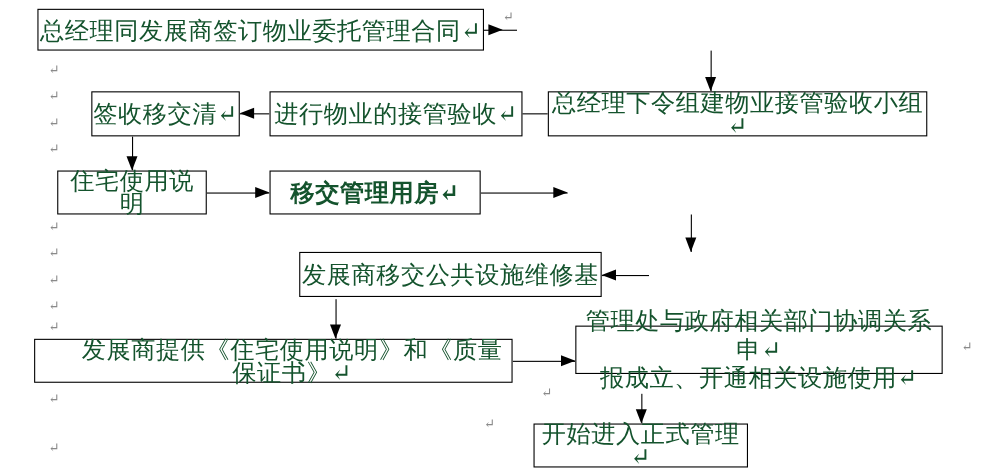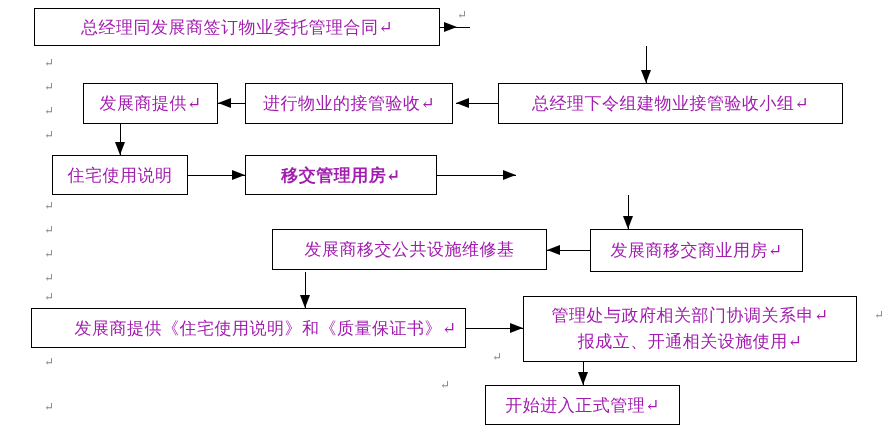--- a/index.html
+++ b/index.html
@@ -13,26 +13,26 @@
     height: 433px;
     background: #ffffff;
     font-family: "Liberation Serif", "DejaVu Serif", serif;
     overflow: hidden;
   }
   .node {
     position: absolute;
     box-sizing: border-box;
     border: 1px solid #000000;
     background: #ffffff;
-    color: #a21caf;
+    color: #14532d;
     display: flex;
     align-items: center;
     justify-content: center;
     text-align: center;
-    font-size: 17px;
+    font-size: 22px;
     line-height: 21px;
     letter-spacing: 0.5px;
     white-space: pre-line;
     z-index: 3;
   }
   .node.two-line {
     line-height: 26px;
   }
   .pilcrow {
     position: absolute;
@@ -123,24 +123,23 @@
   <div class="head down" style="left:300px; top:295px;"></div>
 
   <div class="conn h" style="left:466px; top:328px; width:57px;"></div>
   <div class="head right" style="left:510px; top:323px;"></div>
 
   <div class="conn v" style="left:583px; top:358px; height:27px;"></div>
   <div class="head down" style="left:578px; top:372px;"></div>
 
   <div class="node" style="left:34px;  top:8px;   width:406px; height:38px;">总经理同发展商签订物业委托管理合同↵</div>
   <div class="node" style="left:498px; top:83px;  width:345px; height:41px;">总经理下令组建物业接管验收小组↵</div>
-  <div class="node" style="left:245px; top:83px;  width:208px; height:41px;">进行物业的接管验收↵</div>
-  <div class="node" style="left:83px;  top:83px;  width:135px; height:41px;">发展商提供↵</div>
+  <div class="node" style="left:245px; top:83px;  width:230px; height:41px;">进行物业的接管验收↵</div>
+  <div class="node" style="left:83px;  top:83px;  width:135px; height:41px;">签收移交清↵</div>
   <div class="node" style="left:52px;  top:155px; width:136px; height:40px;">住宅使用说明</div>
   <div class="node" style="left:245px; top:155px; width:192px; height:40px;font-weight:bold;">移交管理用房↵</div>
-  <div class="node" style="left:590px; top:229px; width:213px; height:43px;">发展商移交商业用房↵</div>
   <div class="node" style="left:272px; top:229px; width:275px; height:41px;">发展商移交公共设施维修基</div>
   <div class="node" style="left:31px;  top:308px; width:435px; height:40px;padding-left:34px;">发展商提供《住宅使用说明》和《质量保证书》↵</div>
-  <div class="node two-line" style="left:523px; top:296px; width:334px; height:66px;">管理处与政府相关部门协调关系申↵
+  <div class="node two-line" style="left:523px; top:296px; width:334px; height:44px;">管理处与政府相关部门协调关系申↵
 报成立、开通相关设施使用↵</div>
   <div class="node" style="left:485px; top:385px; width:195px; height:40px;">开始进入正式管理↵</div>
 
 </div>
 
 </body></html>

